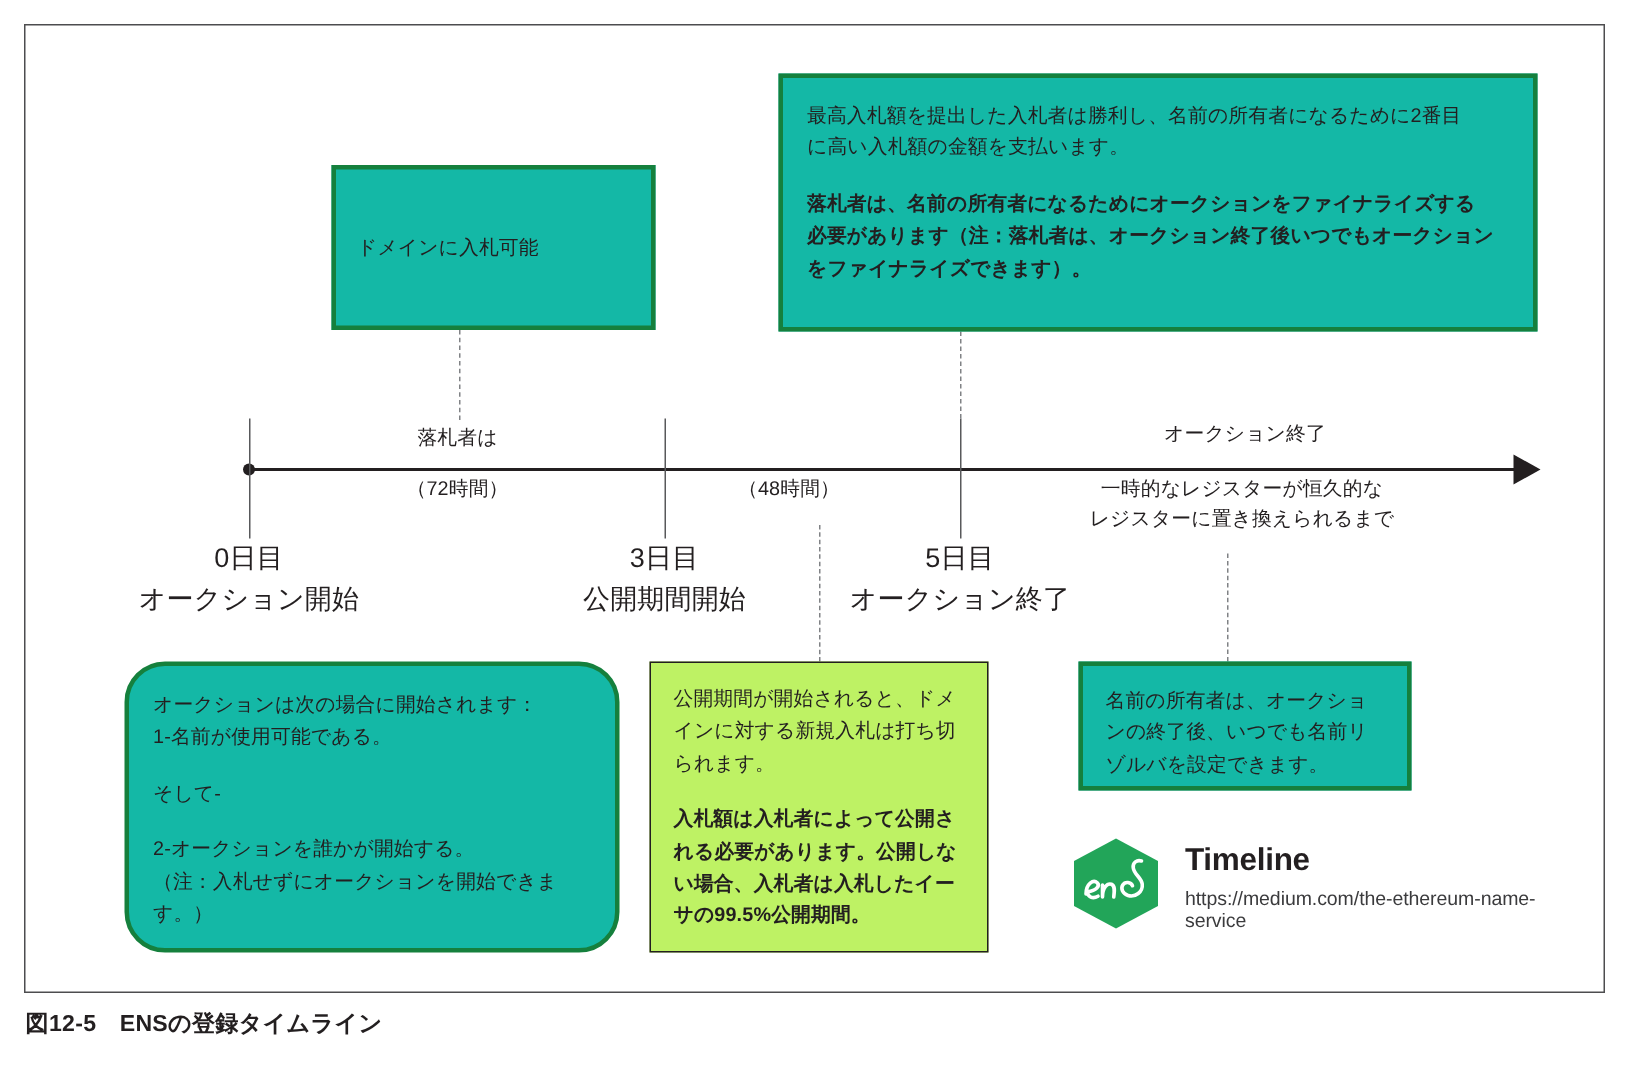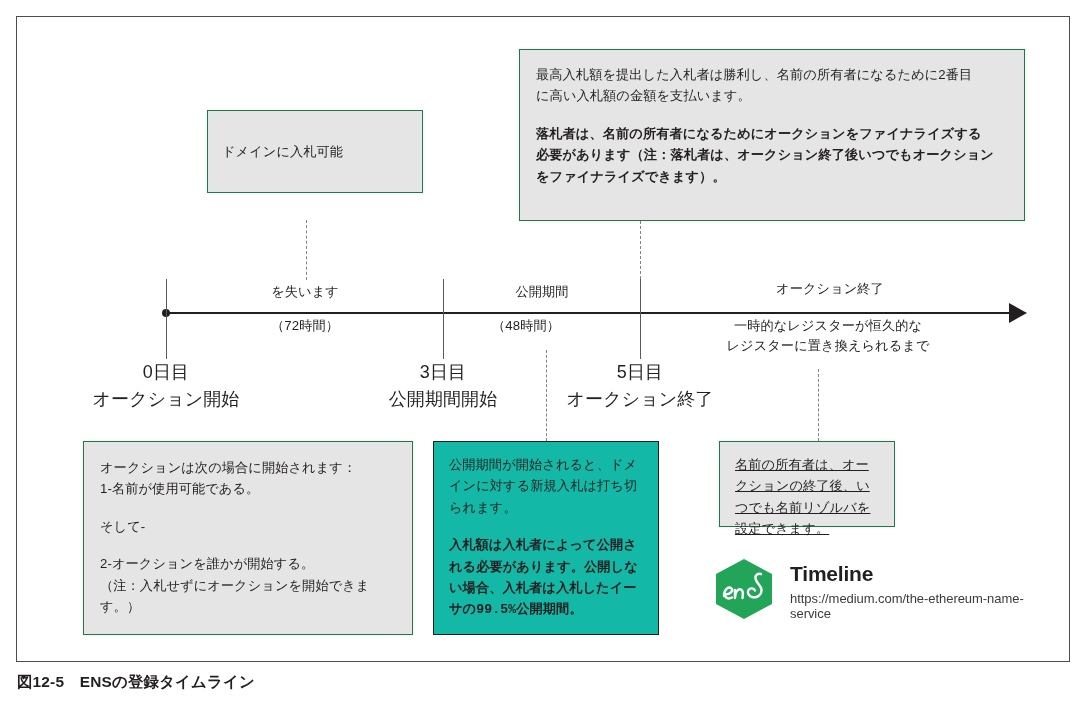--- a/index.html
+++ b/index.html
@@ -29,40 +29,40 @@
     height: 646px;
     border: 1px solid #4d4d4f;
     box-sizing: border-box;
     background: #ffffff;
   }
 
   
   .note-box {
     position: absolute;
     box-sizing: border-box;
-    border: 1px solid #15803d;
-    background: #e5e5e5;
+    border: 3px solid #15803d;
+    background: #14b8a6;
     font-size: 13.2px;
     line-height: 1.62;
     color: #231f20;
     letter-spacing: 0.1px;
   }
   .note-box .para {
     margin: 0;
     white-space: pre-line;
   }
   .note-box .para + .para { margin-top: 1.22em; }
   .note-box .bold { font-weight: bold; }
 
   
   #box-domain-bid {
-    left: 190px;
+    left: 204px;
     top: 93px;
     width: 216px;
-    height: 83px;
+    height: 110px;
     padding: 10px 4px;
   }
   #box-domain-bid .para {
     position: absolute;
     top: 50%;
     transform: translateY(-50%);
     left: 14px;
     right: 14px;
   }
 
@@ -75,42 +75,41 @@
     padding: 14px 16px 12px 16px;
   }
 
   
   #box-auction-start {
     left: 66px;
     top: 424px;
     width: 330px;
     height: 194px;
     padding: 15px 16px;
+    border-radius: 27px;
   }
 
   
   #box-reveal {
     left: 416px;
     top: 424px;
     width: 226px;
     height: 194px;
     padding: 13px 15px;
-    background: #14b8a6;
+    background: #bef264;
     border: 1px solid #231f20;
-    font-family: Liberation Mono, monospace;
   }
 
   
   #box-resolver {
     left: 702px;
     top: 424px;
-    width: 176px;
+    width: 222px;
     height: 86px;
     padding: 12px 15px;
-    text-decoration: underline;
   }
 
   
   #timeline-axis {
     position: absolute;
     left: 149px;
     top: 295px;
     width: 852px;
     height: 2px;
     background: #231f20;
@@ -246,24 +245,23 @@
 
     <div class="tick" id="tick-day0"></div>
     <div class="tick" id="tick-day3"></div>
     <div class="tick" id="tick-day5"></div>
 
     <div class="dash-connector" id="dash-domain-bid"></div>
     <div class="dash-connector" id="dash-highest"></div>
     <div class="dash-connector" id="dash-reveal"></div>
     <div class="dash-connector" id="dash-resolver"></div>
 
-    <div class="span-label" id="label-bid-period">を失います</div>
+    <div class="span-label" id="label-bid-period">落札者は</div>
     <div class="span-label" id="label-bid-hours">（72時間）</div>
 
-    <div class="span-label" id="label-reveal-period">公開期間</div>
     <div class="span-label" id="label-reveal-hours">（48時間）</div>
 
     <div class="span-label" id="label-after-period">オークション終了</div>
     <div class="span-label" id="label-after-desc" style="white-space: pre-line;">一時的なレジスターが恒久的な
 レジスターに置き換えられるまで</div>
 
     <div class="day-marker" id="day-marker-0">
       <span class="day-num">0日目</span>
       <span class="day-desc">オークション開始</span>
     </div>

